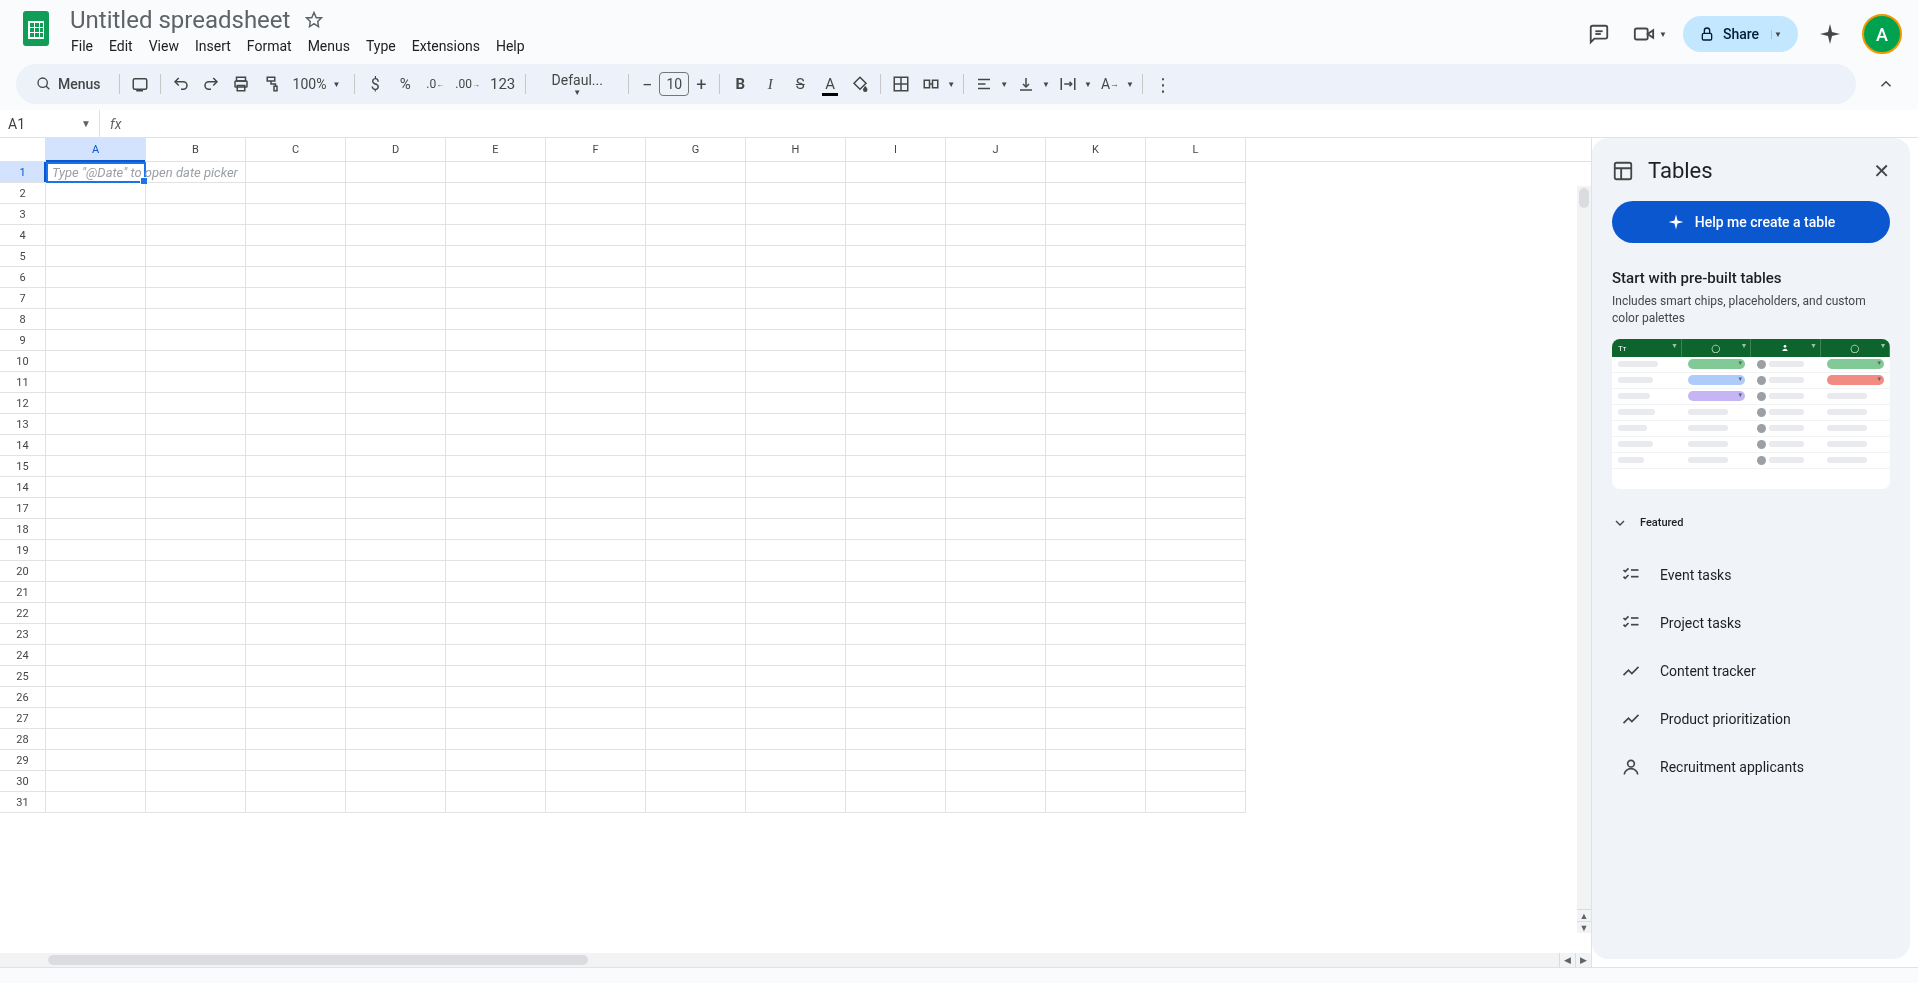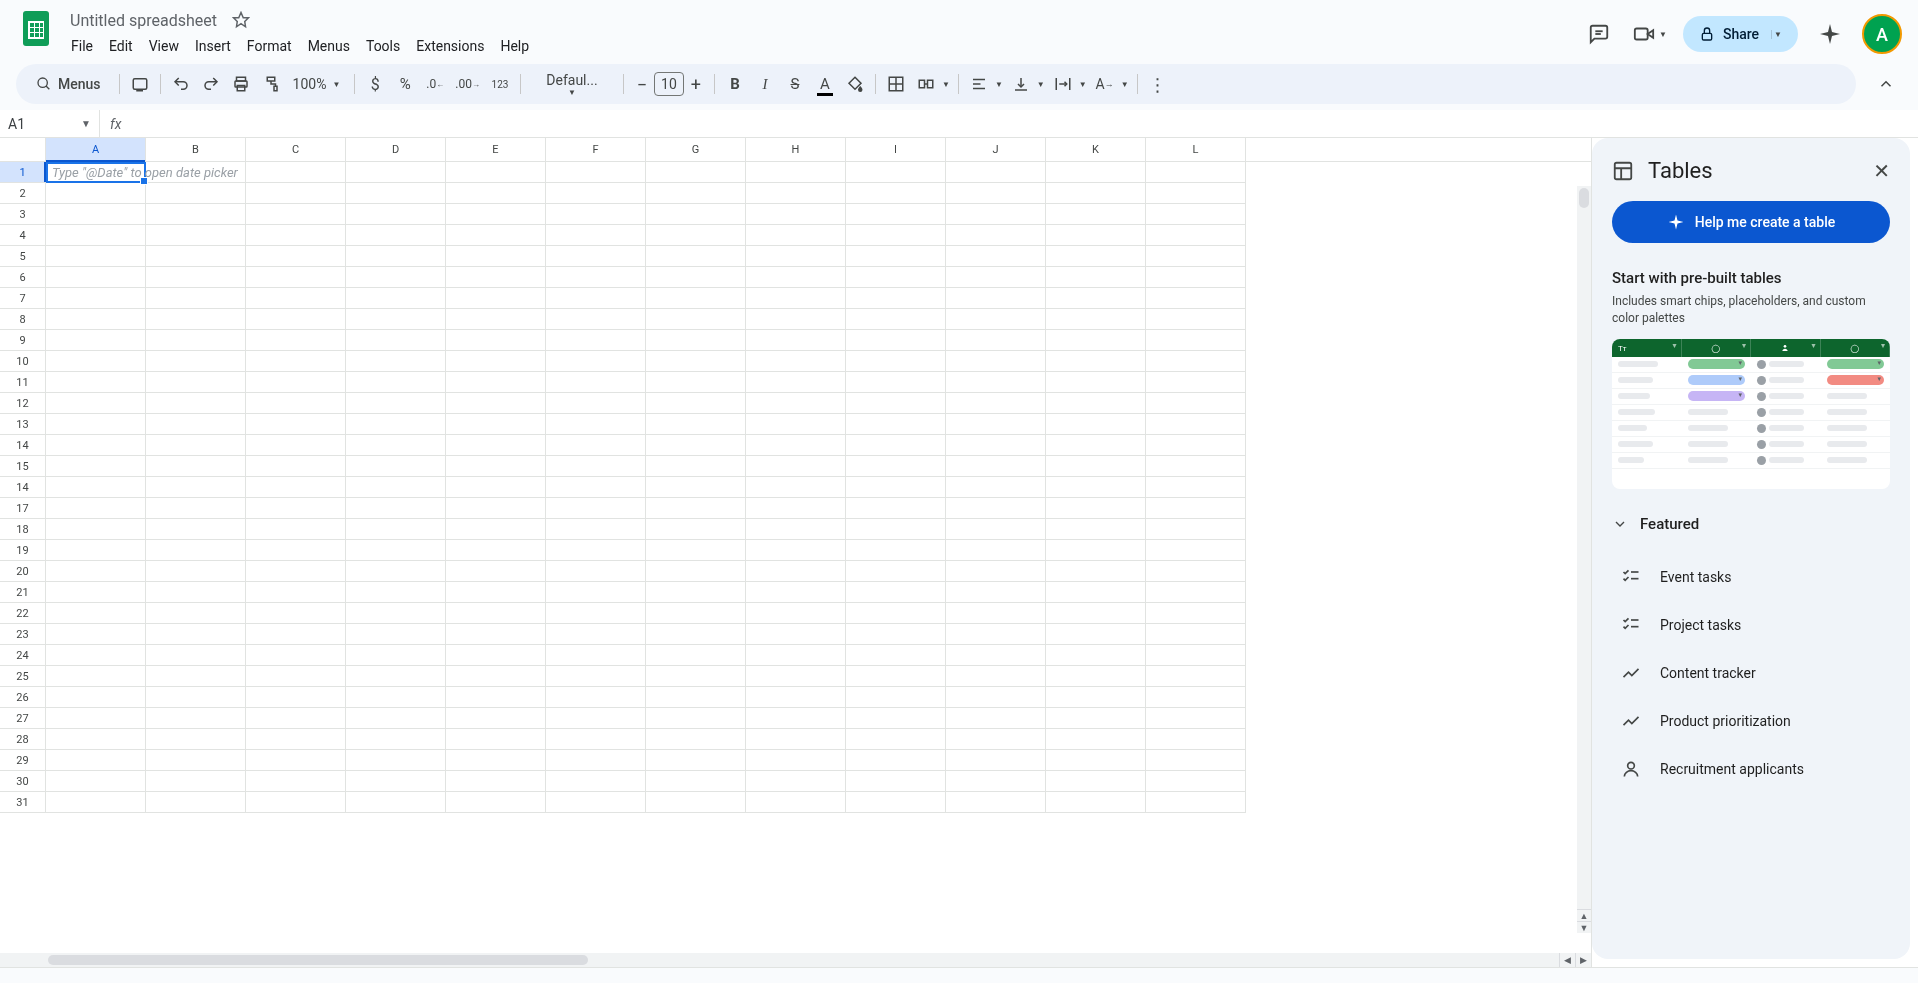--- a/index.html
+++ b/index.html
@@ -5,21 +5,21 @@
 * { margin: 0; padding: 0; box-sizing: border-box; font-family: 'Google Sans', Roboto, Arial, sans-serif; }
 body { background: #fff; overflow: hidden; width: 1918px; height: 983px; }
 
 .header { display: flex; align-items: flex-start; padding: 8px 16px 0 16px; background: #f9fbfd; }
 .logo { width: 40px; height: 40px; display: flex; align-items: center; justify-content: center; margin-right: 8px; }
 .logo-icon { width: 26px; height: 35px; background: #0f9d58; border-radius: 3px; position: relative; }
 .logo-icon::after { content: ''; position: absolute; top: 10px; left: 5px; right: 5px; bottom: 7px; background: repeating-linear-gradient(to bottom, #fff 0, #fff 1px, transparent 1px, transparent 5px), repeating-linear-gradient(to right, #fff 0, #fff 1px, transparent 1px, transparent 5px); border: 1px solid #fff; }
 
 .title-area { flex: 1; display: flex; flex-direction: column; }
 .title-row { display: flex; align-items: center; gap: 8px; height: 24px; }
-.doc-title { font-size: 16px; color: #5f6368; padding: 2px 6px; border-radius: 4px; }
+.doc-title { font-size: 24px; color: #5f6368; padding: 2px 6px; border-radius: 4px; }
 .star-icon { width: 20px; height: 20px; cursor: pointer; display: flex; align-items: center; justify-content: center; color: #5f6368; }
 
 .menu-bar { display: flex; gap: 2px; margin-top: 2px; }
 .menu-item { font-size: 14px; color: #202124; padding: 4px 7px; border-radius: 4px; cursor: pointer; }
 
 .header-right { display: flex; align-items: center; gap: 12px; padding-top: 6px; }
 .header-icon-btn { width: 40px; height: 40px; border-radius: 50%; display: flex; align-items: center; justify-content: center; cursor: pointer; color: #444746; }
 .meet-btn { display: flex; align-items: center; gap: 2px; }
 .share-btn { display: flex; align-items: center; gap: 8px; background: #c2e7ff; border-radius: 40px; padding: 10px 14px 10px 16px; cursor: pointer; font-size: 14px; font-weight: 500; color: #001d35; }
 .share-btn .lock { font-size: 16px; }
@@ -92,21 +92,21 @@
 .pv-hcol { flex: 1; border-right: 1px solid rgba(255,255,255,0.2); position: relative; text-align: right; }
 .pv-hcol::after { content:'▾'; position: absolute; right: 4px; top: 2px; font-size: 8px; color: rgba(255,255,255,0.6); }
 .pv-tt { position: absolute; left: 6px; top: 5px; color: #fff; font-size: 8px; }
 .pv-row { height: 16px; display: flex; border-bottom: 1px solid #f1f3f4; }
 .pv-cell { flex: 1; display: flex; align-items: center; padding: 0 6px; gap: 3px; }
 .pv-bar { height: 6px; border-radius: 3px; background: #e8eaed; }
 .pv-pill { height: 10px; border-radius: 6px; flex: 1; position: relative; }
 .pv-pill::after { content:'▾'; position: absolute; right: 3px; top: 0; font-size: 7px; color: #5f6368; }
 .pv-person { width: 9px; height: 9px; border-radius: 50%; background: #9aa0a6; }
 
-.featured-hdr { display: flex; align-items: center; gap: 12px; font-size: 15px; font-weight: 500; color: #1f1f1f; padding: 10px 0; cursor: pointer; margin-bottom: 10px; }
+.featured-hdr { display: flex; align-items: center; gap: 12px; font-size: 11px; font-weight: 500; color: #1f1f1f; padding: 10px 0; cursor: pointer; margin-bottom: 10px; }
 .template-item { display: flex; align-items: center; gap: 18px; padding: 14px 8px; font-size: 14px; color: #1f1f1f; cursor: pointer; border-radius: 8px; }
 .tmpl-icon { width: 22px; display: flex; justify-content: center; color: #444746; }
 
 .sheet-tabs { height: 26px; background: #f9fbfd; border-top: 1px solid #e1e3e1; }
 
 svg { display: block; }
 </style>
 </head>
 <body>
 
@@ -123,21 +123,21 @@
           </svg>
       </div>
     </div>
     <div class="menu-bar">
       <div class="menu-item">File</div>
       <div class="menu-item">Edit</div>
       <div class="menu-item">View</div>
       <div class="menu-item">Insert</div>
       <div class="menu-item">Format</div>
       <div class="menu-item">Menus</div>
-      <div class="menu-item">Tools</div>
+      <div class="menu-item">Type</div>
       <div class="menu-item">Extensions</div>
       <div class="menu-item">Help</div>
     </div>
   </div>
   <div class="header-right">
     <div class="header-icon-btn">
       <svg width="22" height="22" viewBox="0 0 24 24" fill="none" stroke="#444746" stroke-width="2">
           <path d="M21 15a2 2 0 0 1-2 2H7l-4 4V5a2 2 0 0 1 2-2h14a2 2 0 0 1 2 2z"></path>
           <line x1="8" y1="9" x2="16" y2="9"></line>
           <line x1="8" y1="12" x2="14" y2="12"></line>
@@ -212,21 +212,21 @@
       </div>
     <div class="zoom-select">
       <span>100%</span>
       <span class="chevron-sm">▼</span>
     </div>
     <div class="tool-sep"></div>
     <div class="tool-btn" style="font-size:16px">$</div>
     <div class="tool-btn" style="font-size:15px">%</div>
     <div class="tool-btn" style="font-size:12px">.0<span style="font-size:8px">←</span></div>
     <div class="tool-btn" style="font-size:12px">.00<span style="font-size:8px">→</span></div>
-    <div class="tool-btn" style="font-size:10px">123</div>
+    <div class="tool-btn" style="font-size:15px">123</div>
     <div class="tool-sep"></div>
     <div class="font-select">
       <span style="overflow:hidden;text-overflow:ellipsis;white-space:nowrap">Defaul...</span>
       <span class="chevron-sm">▼</span>
     </div>
     <div class="tool-sep"></div>
     <div class="font-size-box">
       <div class="fs-btn">−</div>
       <input class="fs-input" value="10" style="">
       <div class="fs-btn">+</div>

